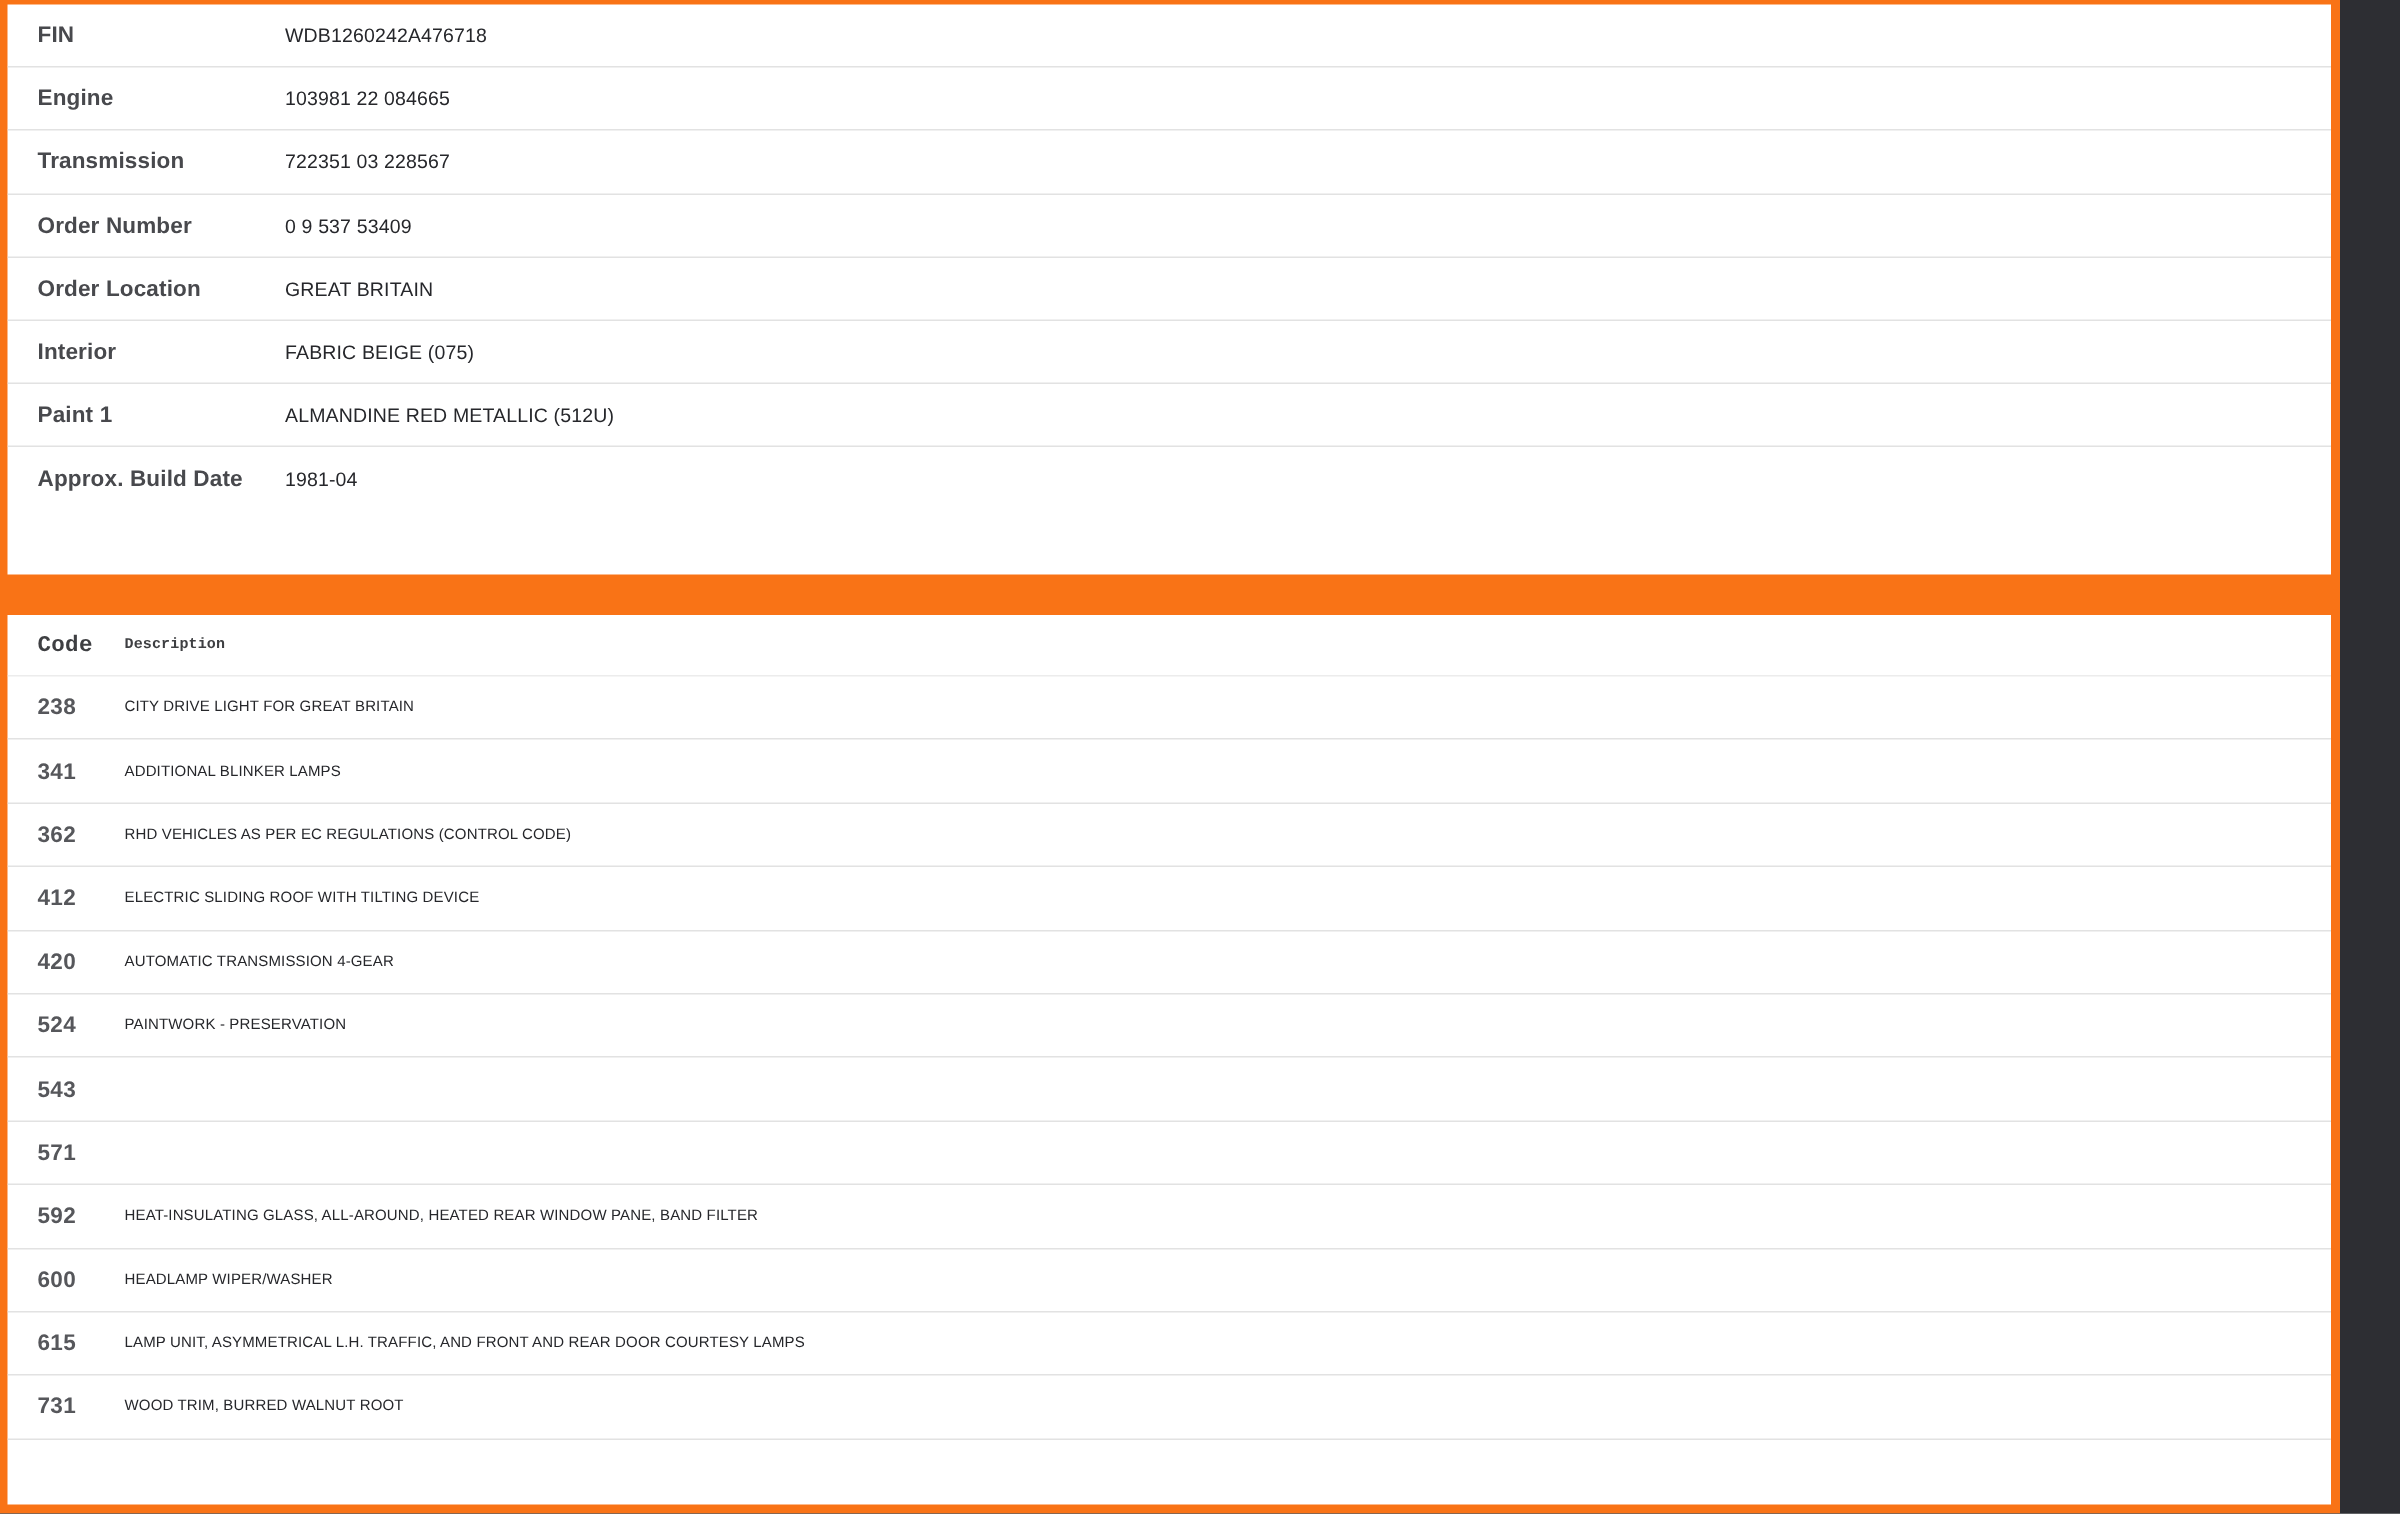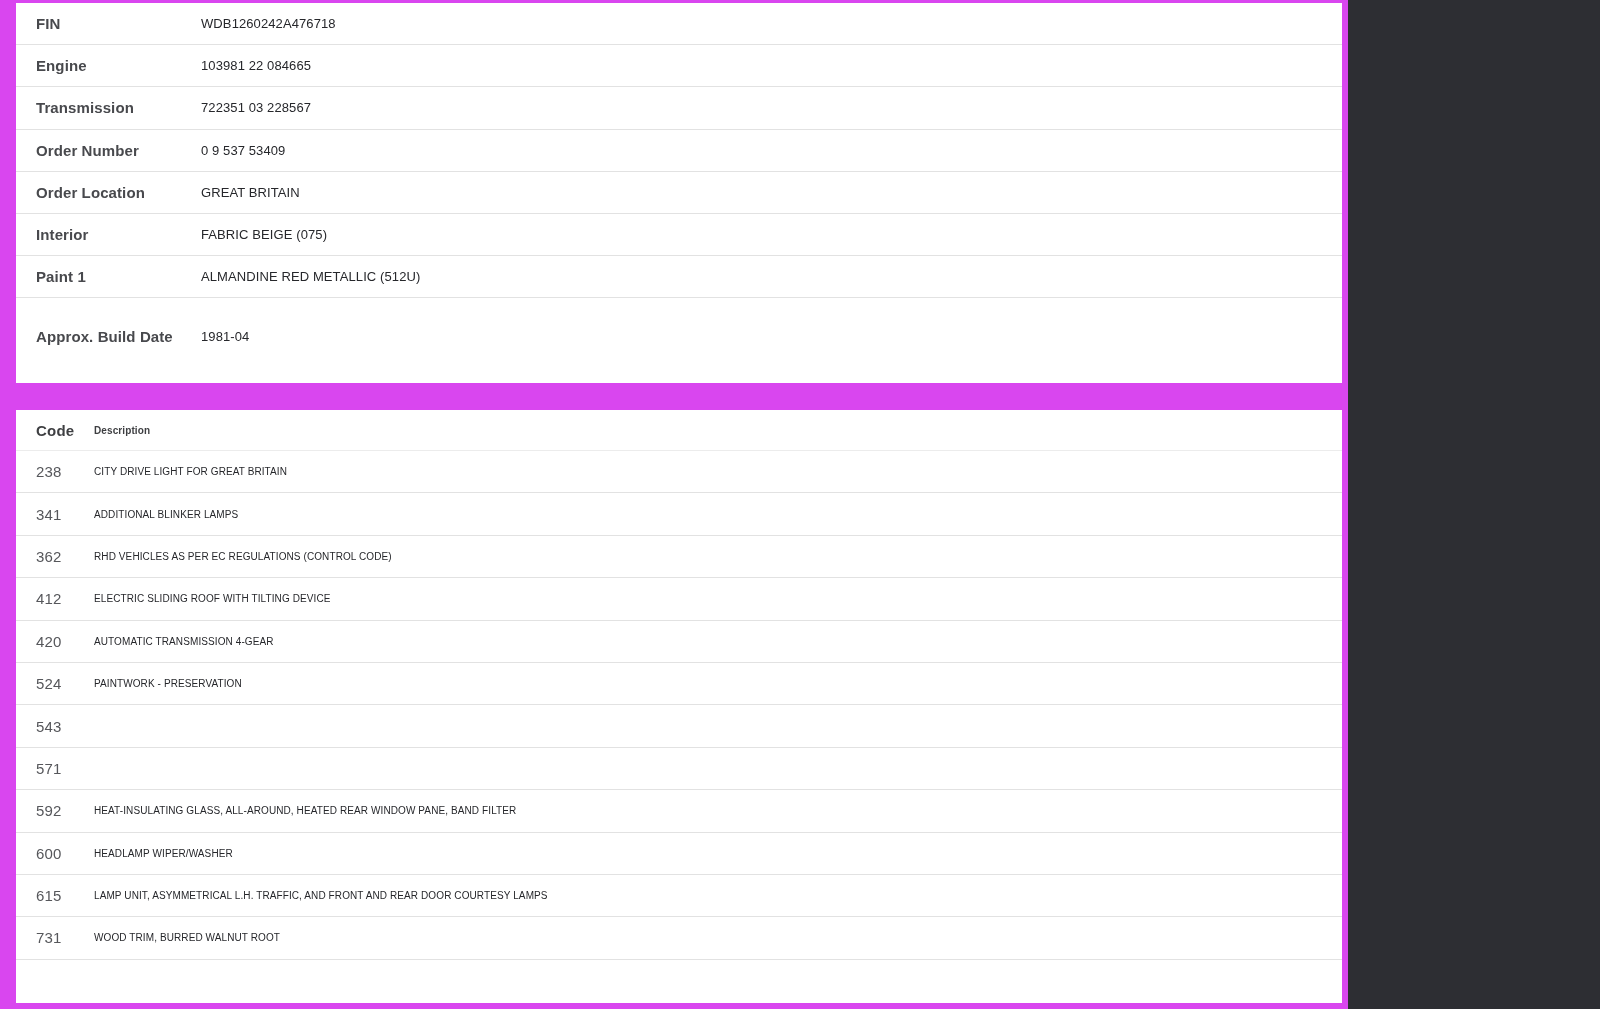--- a/index.html
+++ b/index.html
@@ -1,42 +1,42 @@
 <!DOCTYPE html>
 <html><head>
 <meta charset="utf-8">
 <style>
   * { margin: 0; padding: 0; box-sizing: border-box; }
   html, body {
     font-family: "Liberation Sans", "DejaVu Sans", sans-serif;
     background: #2d2e33;
   }
   .page {
-    width: 1348px;
+    width: 1560px;
     height: 1009px;
-    background: #d946ef;
-    padding: 3px 6px 6px 16px;
+    background: #f97316;
+    padding: 3px 6px 6px 5px;
     overflow: hidden;
   }
   .card {
     background: #ffffff;
     width: 100%;
     overflow: hidden;
   }
   .card-vehicle { height: 380px; margin-bottom: 27px; }
   .card-codes   { height: 593px; }
 
   
   .vrow {
     display: flex;
     align-items: center;
     height: 42.2px;
     border-bottom: 1px solid #e2e2e2;
   }
-  .vrow:last-child { border-bottom: none; margin-top: 17px; }
+  .vrow:last-child { border-bottom: none; }
   .vlabel {
     width: 185px;
     padding-left: 20px;
     flex: 0 0 185px;
     font-size: 15px;
     font-weight: 700;
     color: #48494d;
     letter-spacing: 0.1px;
   }
   .vvalue {
@@ -49,27 +49,28 @@
   
   .crow {
     display: flex;
     align-items: center;
     height: 42.4px;
     border-bottom: 1px solid #e2e2e2;
   }
   .crow.chead {
     height: 41px;
     border-bottom: 1px solid #ececec;
+    font-family: Liberation Mono, monospace;
   }
   .ccode {
     width: 78px;
     flex: 0 0 78px;
     padding-left: 20px;
     font-size: 15px;
-    font-weight: 400;
+    font-weight: 700;
     color: #56575b;
     letter-spacing: 0.2px;
   }
   .chead .ccode, .chead .cdesc {
     color: #3e3f42;
     font-weight: 700;
   }
   .cdesc {
     font-size: 10px;
     font-weight: 400;

